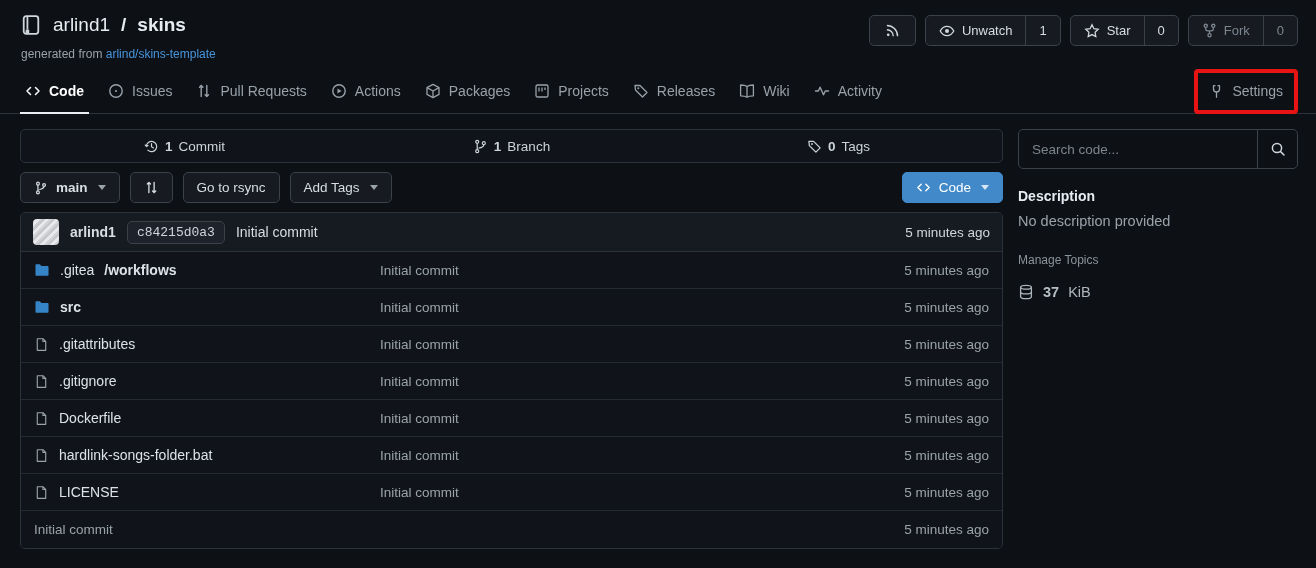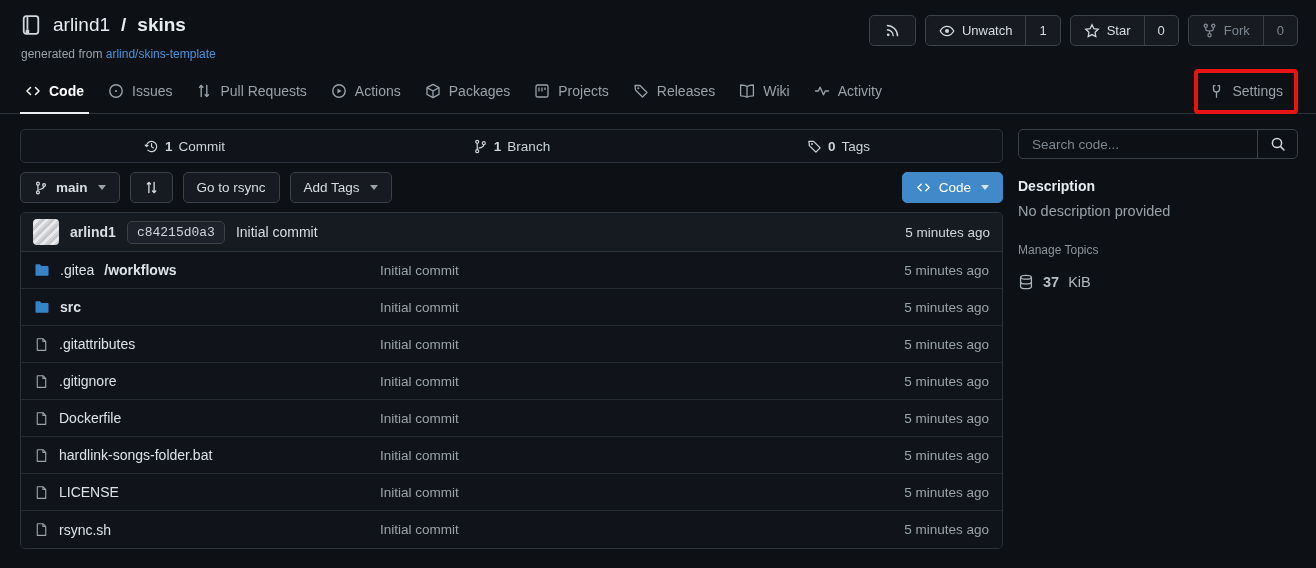--- a/index.html
+++ b/index.html
@@ -66,21 +66,21 @@
   .commit-time { margin-left:auto; font-size:13.5px; color:#d0d6dc; }
 
   .file-row { display:grid; grid-template-columns:346px 1fr auto; align-items:center; height:37px; padding:0 13px; background:#10141a; border-bottom:1px solid #252b33; }
   .file-row:last-child { border-bottom:none; }
   .fname { display:flex; align-items:center; gap:10px; color:#dce2e8; font-size:14px; cursor:pointer; overflow:hidden; white-space:nowrap; }
   .fname .bold { font-weight:700; }
   .fmsg { color:#9aa2aa; font-size:13.5px; cursor:pointer; }
   .ftime { color:#9aa2aa; font-size:13.5px; text-align:right; }
 
   
-  .search { display:flex; border:1px solid #3a4149; border-radius:5px; height:30px; overflow:hidden; background:#0d1015; }
+  .search { display:flex; border:1px solid #3a4149; border-radius:5px; height:40px; overflow:hidden; background:#0d1015; }
   .search input { flex:1; background:transparent; border:none; outline:none; color:#d7dde3; padding:0 13px; font-size:13.5px; font-family:"Liberation Sans", sans-serif; }
   .search input::placeholder { color:#7d858d; }
   .search-btn { width:40px; border-left:1px solid #3a4149; display:flex; align-items:center; justify-content:center; cursor:pointer; color:#cfd6dc; }
   .desc-title { font-size:14px; font-weight:700; color:#e7ecf1; margin-top:19px; }
   .desc-text { font-size:14.5px; color:#9aa2aa; margin-top:9px; }
   .manage-topics { font-size:12px; color:#8b939b; margin-top:24px; cursor:pointer; display:inline-block; }
   .size-line { display:flex; align-items:center; gap:9px; margin-top:17px; color:#aeb6bd; font-size:14.5px; }
   .size-line b { font-weight:700; color:#b6bec5; }
 </style>
 </head>
@@ -425,29 +425,20 @@
                 <path d="M9.5 1.8v3h3"></path>
               </svg>
             </span>
           <span>LICENSE</span>
         </span>
         <span class="fmsg">Initial commit</span>
         <span class="ftime">5 minutes ago</span>
       </div>
 
       <div class="file-row">
-        <span class="fname">
-          <span>
-              <svg width="15" height="15" viewBox="0 0 16 16" fill="none" stroke="#9aa2aa" stroke-width="1.2" stroke-linejoin="round">
-                <path d="M3.5 1.8h6l3 3v9.4h-9z"></path>
-                <path d="M9.5 1.8v3h3"></path>
-              </svg>
-            </span>
-          <span>rsync.sh</span>
-        </span>
         <span class="fmsg">Initial commit</span>
         <span class="ftime">5 minutes ago</span>
       </div>
     </div>
   </div>
 
   <div class="sidebar">
     <div class="search">
       <input type="text" placeholder="Search code..." style="">
       <span class="search-btn">

